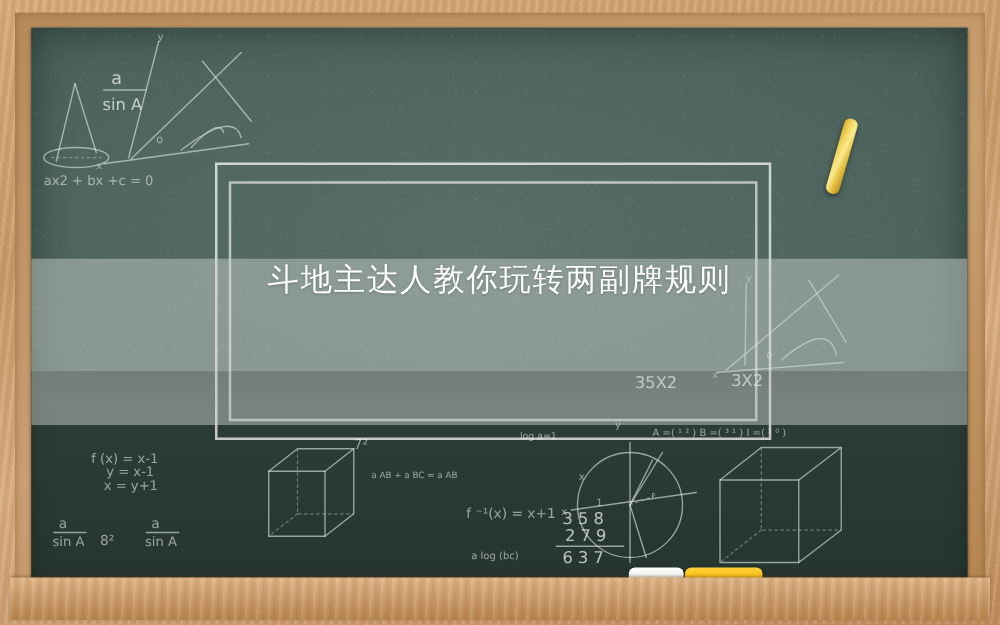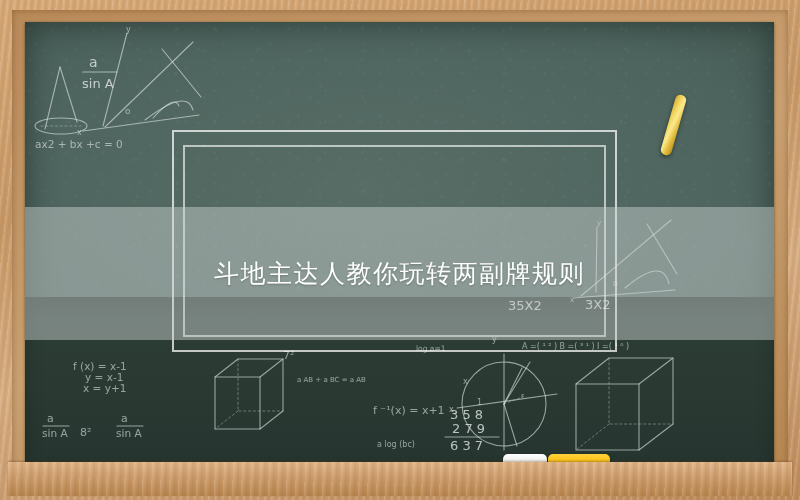--- a/index.html
+++ b/index.html
@@ -99,21 +99,20 @@
   .rect-inner { left:158px; top:123px; width:419px; height:188px; border-color: rgba(255,255,255,0.62); }
 
   
   .banner {
     position: absolute;
     left: 0; right: 0;
     top: 185px;
     height: 133px;
     background: rgba(203,210,206,0.48);
     display: flex;
-    align-items: center;
     justify-content: center;
   }
   .banner-title {
     color: #ffffff;
     font-family: "DejaVu Sans", "Liberation Sans", sans-serif;
     font-size: 25px;
     letter-spacing: 1.5px;
     font-weight: 400;
     text-shadow: 0 1px 2px rgba(50,60,56,0.35);
     white-space: nowrap;

